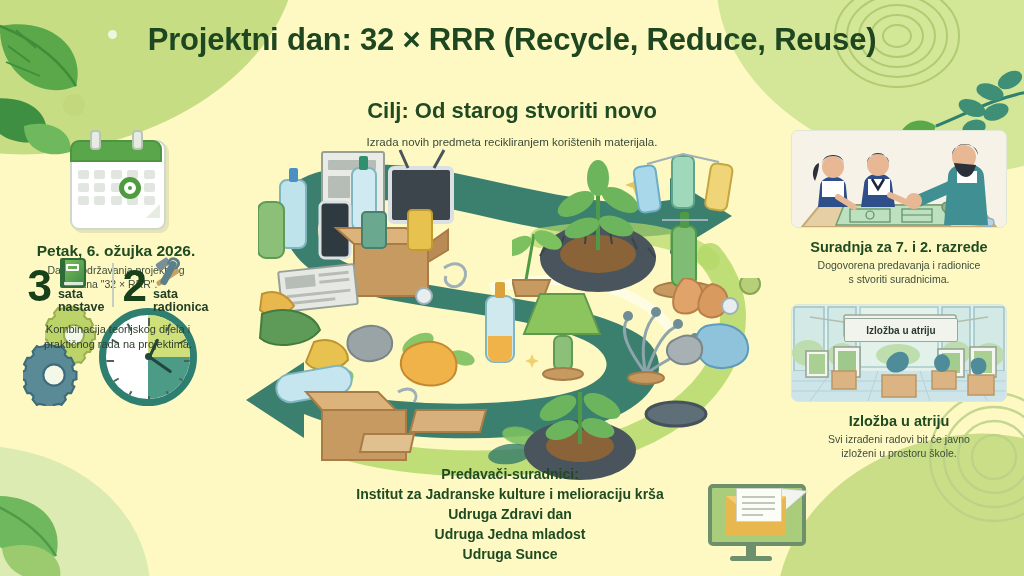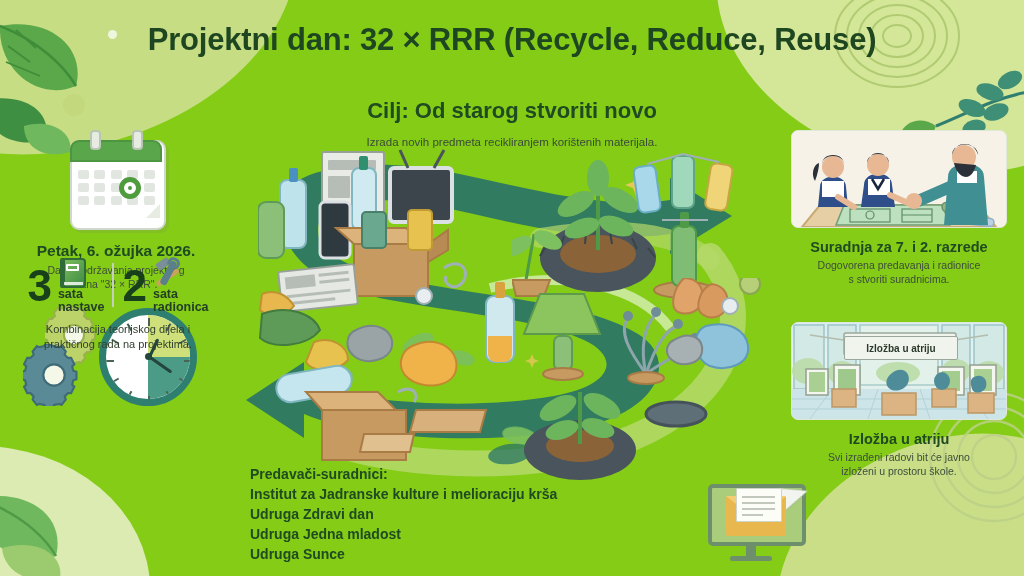--- a/index.html
+++ b/index.html
@@ -3,21 +3,21 @@
 <meta charset="utf-8">
 <title>Projektni dan infographic</title>
 <style>
   html,body{margin:0;padding:0;}
   body{
     width:1024px;height:576px;overflow:hidden;
     font-family:"Liberation Sans", sans-serif;
     background:#f4f8ec;
     position:relative;
   }
-  .stage{position:absolute;inset:0;width:1024px;height:576px;overflow:hidden;background:#84cc16;}
+  .stage{position:absolute;inset:0;width:1024px;height:576px;overflow:hidden;background:#fef9c3;}
 
   
   .bg-layer{position:absolute;inset:0;pointer-events:none;}
   .blob{position:absolute;}
 
   .blob-tl{
     left:-170px;top:-180px;width:470px;height:330px;
     background:#c7dd84;
     border-radius:0 0 70% 55%;
     transform:rotate(-7deg);
@@ -137,21 +137,21 @@
   .mon{position:absolute;left:8px;top:6px;width:98px;height:62px;background:#a9cd7a;border:4px solid #6e8f6b;border-radius:5px;box-sizing:border-box;}
   .mon-stand{position:absolute;left:46px;top:68px;width:10px;height:10px;background:#6e8f6b;}
   .mon-base{position:absolute;left:30px;top:78px;width:42px;height:5px;background:#6e8f6b;border-radius:3px;}
   .env{position:absolute;left:26px;top:18px;width:60px;height:40px;background:#e8b84e;border-radius:2px;}
   .env-flapdown{position:absolute;left:0;top:0;width:0;height:0;border-left:30px solid transparent;border-right:30px solid transparent;border-top:24px solid #f2cd72;}
   .env-paper{position:absolute;left:36px;top:10px;width:44px;height:32px;background:#fdfdf7;border:1px solid #cfd4c8;border-radius:1px;}
   .env-paper i{position:absolute;left:5px;right:6px;height:2px;background:#c2c8bd;}
   .plane{position:absolute;left:82px;top:6px;width:0;height:0;border-left:26px solid #f2f5ef;border-top:11px solid transparent;border-bottom:11px solid transparent;transform:rotate(-18deg);filter:drop-shadow(0 0 1px #9aa69a);}
 
   
-  .speakers{position:absolute;left:250px;width:520px;top:466px;}
+  .speakers{position:absolute;left:250px;width:520px;top:466px;text-align:center;}
   .sp-head{font-size:14px;font-weight:bold;color:#1f4a22;}
   .sp-line{font-size:14px;font-weight:bold;color:#1f4a22;margin-top:4px;}
 </style>
 </head>
 <body>
 
 <div class="stage">
 
   <div class="bg-layer">
     <div class="blob blob-tl"></div>
@@ -621,21 +621,21 @@
           </g>
         </svg>
       </div>
       <div class="r-title">Suradnja za 7. i 2. razrede</div>
       <div class="r-sub">
         <span>Dogovorena predavanja i radionice</span><br>
         <span>s stvoriti suradnicima.</span>
       </div>
     </div>
 
-    <div style="margin-top:36px;">
+    <div style="margin-top:18px;">
       <div class="photo atrium">
         <div class="a-wall"></div>
         <svg style="position:absolute;inset:0;" width="214" height="96" viewBox="0 0 214 96">
 
           <g stroke="#9fc3c6" stroke-width="1.5" fill="#d3e9e6">
             <rect x="2" y="2" width="30" height="64"></rect>
             <rect x="36" y="2" width="28" height="64"></rect>
             <rect x="150" y="2" width="28" height="64"></rect>
             <rect x="182" y="2" width="30" height="64"></rect>
           </g>

